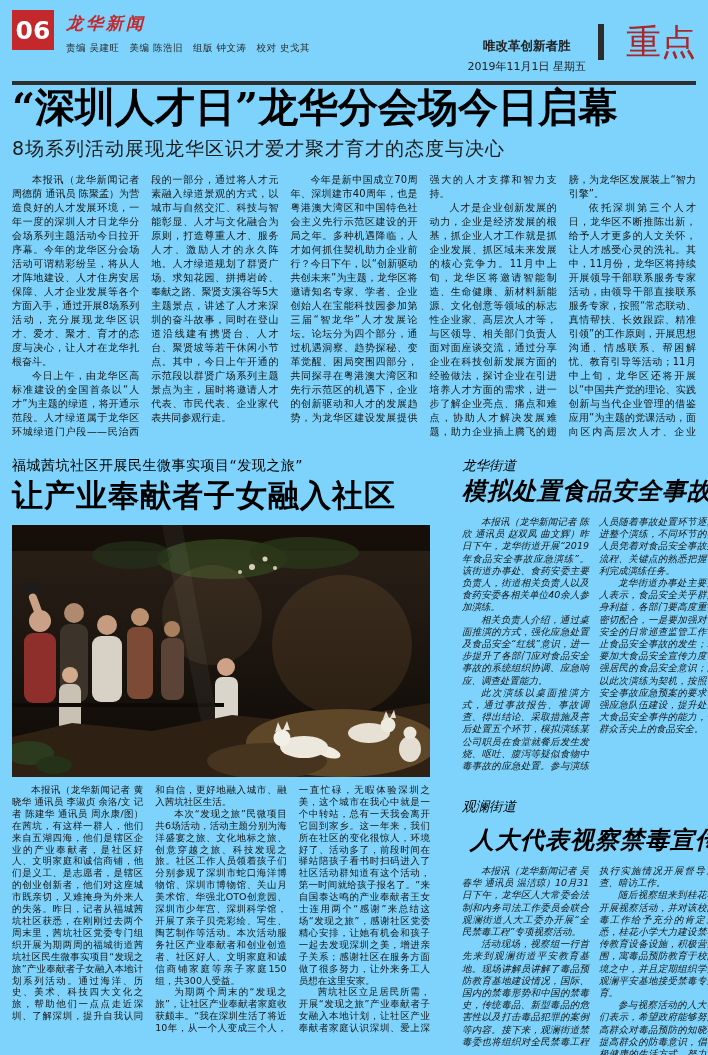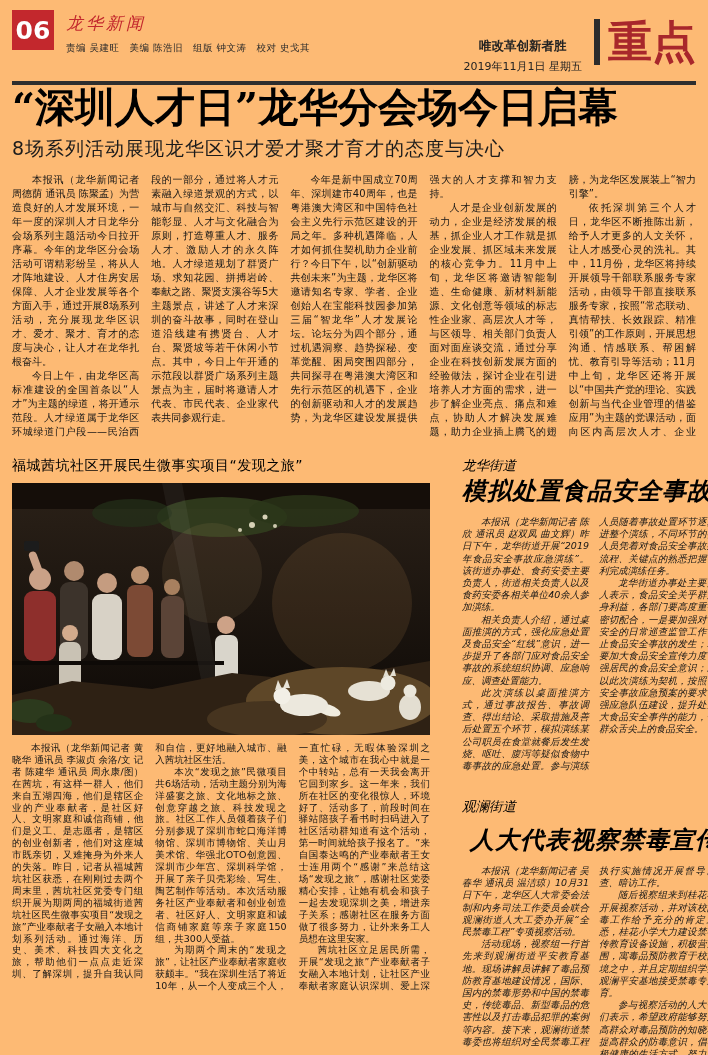--- a/index.html
+++ b/index.html
@@ -1,40 +1,40 @@
 <!DOCTYPE html>
 <html><head>
 <meta charset="utf-8">
 <style>
   * { box-sizing: border-box; }
   html,body { margin:0; padding:0; background:#dedede; }
   .page {
-    width:708px; height:1055px; margin:0 auto; background:#fdba74;
+    width:708px; height:1055px; margin:0 auto; background:#7dd3fc;
     font-family:"DejaVu Sans","Liberation Sans",sans-serif; color:#151515;
     padding:10px 12px; overflow:hidden; position:relative;
   }
   
   .header-row { display:flex; align-items:flex-start; }
   .pageno {
     width:42px; height:40px; background:#c3282d; color:#fff;
     font-size:25px; font-weight:bold; display:flex; align-items:center; justify-content:center;
   }
   .masthead-block { margin-left:12px; padding-top:2px; }
   .masthead {
     color:#c3282d; font-family:"DejaVu Serif","Liberation Serif",serif;
-    font-weight:normal; font-style:italic; font-size:17px; letter-spacing:3px;
+    font-weight:bold; font-style:italic; font-size:17px; letter-spacing:3px;
   }
   .credits { font-size:9.5px; color:#2a2a2a; margin-top:7px; letter-spacing:.5px;text-align:right; }
   .header-right { margin-left:auto; display:flex; align-items:center; }
   .slogan-block { text-align:center; color:#222;margin-top:28px; }
   .slogan { font-weight:bold; font-size:12.5px; }
   .dateline { font-size:11px; margin-top:4px; }
   .section-mark {
-    margin-left:12px; padding-left:8px; border-left:6px solid #2c2c2c;
-    color:#a8272b; font-size:44px; font-weight:bold; line-height:1.05;
+    margin-left:12px; padding-left:22px; border-left:6px solid #2c2c2c;
+    color:#a8272b; font-size:35px; font-weight:normal; line-height:1.05;
     font-family:"DejaVu Serif","Liberation Serif",serif;
   }
   .rule { height:4px; background:#2e2e2e; margin-top:7px; }
 
   
   .lead-head { margin-top:0; }
   .lead-headline {
     font-family:"DejaVu Serif","Liberation Serif",serif; font-weight:900;
     font-size:40px; line-height:1.1; color:#000; white-space:nowrap;
   }
@@ -108,20 +108,21 @@
       <p>人才是企业创新发展的动力，企业是经济发展的根基，抓企业人才工作就是抓企业发展、抓区域未来发展的核心竞争力。11月中上旬，龙华区将邀请智能制造、生命健康、新材料新能源、文化创意等领域的标志性企业家、高层次人才等，与区领导、相关部门负责人面对面座谈交流，通过分享企业在科技创新发展方面的经验做法，探讨企业在引进培养人才方面的需求，进一步了解企业亮点、痛点和难点，协助人才解决发展难题，助力企业插上腾飞的翅膀，为龙华区发展装上“智力引擎”。</p>
       <p>依托深圳第三个人才日，龙华区不断推陈出新，给予人才更多的人文关怀，让人才感受心灵的洗礼。其中，11月份，龙华区将持续开展领导干部联系服务专家活动，由领导干部直接联系服务专家，按照“常态联动、真情帮扶、长效跟踪、精准引领”的工作原则，开展思想沟通、情感联系、帮困解忧、教育引导等活动；11月中上旬，龙华区还将开展以“中国共产党的理论、实践创新与当代企业管理的借鉴应用”为主题的党课活动，面向区内高层次人才、企业家、企业经营管理人才，通过阐述坚定“四个自信”对企业管理的重要指导意义，深入分析中国共产党的理论、实践创新在当代企业管理六个方面的重要借鉴意义，更好地激励全区高层次人才、企业家坚守初心永不忘，牢记使命勇向前，始终跟党走，做新时代的拼搏者；11月下旬，龙华区将继续组织人才到区对口帮扶扶贫县——广西河池市凤山县，开展“人才+扶贫”主题实践活动。</p>
 
     </div>
   </section>
 
   <div class="lower">
 
     <section class="community">
       <div class="kicker">福城茜坑社区开展民生微事实项目“发现之旅”</div>
+      <h2 class="community-headline" style="margin:0">让产业奉献者子女融入社区</h2>
       <div class="photo-wrap">
         <svg class="photo" width="418" height="252" viewBox="0 0 418 252" role="img">
           <defs>
             <linearGradient id="bg" x1="0" y1="0" x2="0" y2="1">
               <stop offset="0" stop-color="#2b2118"></stop>
               <stop offset="1" stop-color="#0d0906"></stop>
             </linearGradient>
           </defs>
           <rect width="418" height="252" fill="url(#bg)"></rect>
           <rect width="418" height="26" fill="#150e09"></rect>

